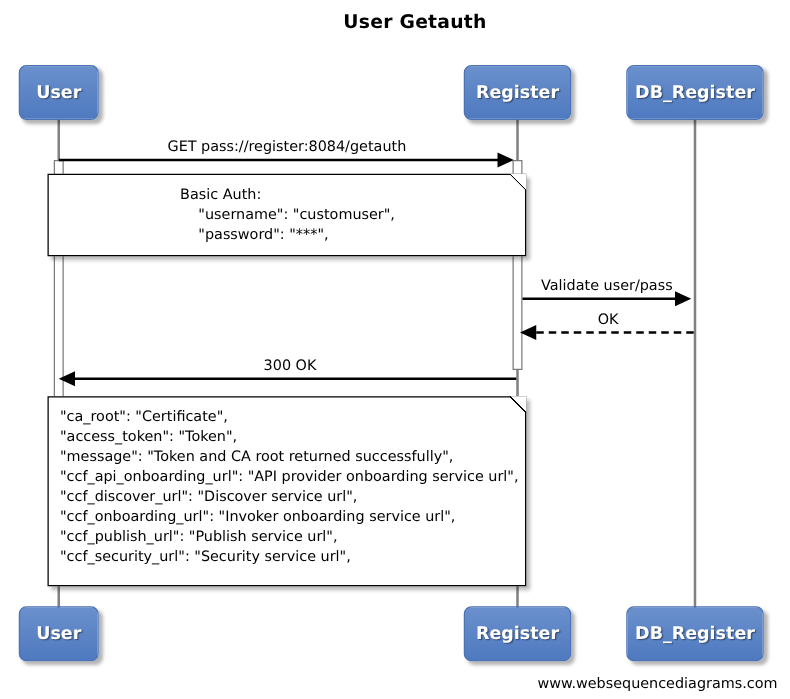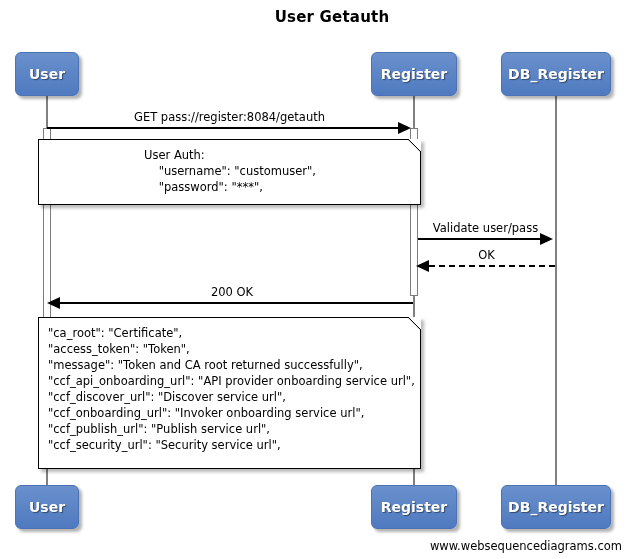--- a/index.html
+++ b/index.html
@@ -166,36 +166,36 @@
   <div class="activation" style="left:410px; top:128px; width:8px; height:168px;"></div>
 
   <div class="msg-label" style="left:46px; top:110px; width:367px;">GET pass://register:8084/getauth</div>
   <div class="msg-line" style="left:47px; top:127px; width:353px;"></div>
   <div class="arrowhead right" style="left:398px; top:122px;"></div>
 
   <div class="note" style="left:38px; top:139px; width:383px; height:66px;">
     <div class="fold"></div>
     <div class="note-wrap-center">
       <span class="note-inner-centered">
-        <span class="note-line">User Auth:</span>
+        <span class="note-line">Basic Auth:</span>
         <span class="note-line">    "username": "customuser",</span>
         <span class="note-line">    "password": "***",</span>
       </span>
     </div>
   </div>
 
   <div class="msg-label" style="left:418px; top:221px; width:135px;">Validate user/pass</div>
   <div class="msg-line" style="left:418px; top:238px; width:122px;"></div>
   <div class="arrowhead right" style="left:540px; top:233px;"></div>
 
   <div class="msg-label" style="left:418px; top:248px; width:137px;">OK</div>
   <div class="msg-line dashed" style="left:429px; top:265px; width:126px;"></div>
   <div class="arrowhead left" style="left:416px; top:260px;"></div>
 
-  <div class="msg-label" style="left:52px; top:285px; width:360px;">200 OK</div>
+  <div class="msg-label" style="left:52px; top:285px; width:360px;">300 OK</div>
   <div class="msg-line" style="left:60px; top:302px; width:353px;"></div>
   <div class="arrowhead left" style="left:47px; top:297px;"></div>
 
   <div class="note" style="left:38px; top:317px; width:383px; height:152px;">
     <div class="fold"></div>
     <span class="note-line">"ca_root": "Certificate",</span>
     <span class="note-line">"access_token": "Token",</span>
     <span class="note-line">"message": "Token and CA root returned successfully",</span>
     <span class="note-line">"ccf_api_onboarding_url": "API provider onboarding service url",</span>
     <span class="note-line">"ccf_discover_url": "Discover service url",</span>

